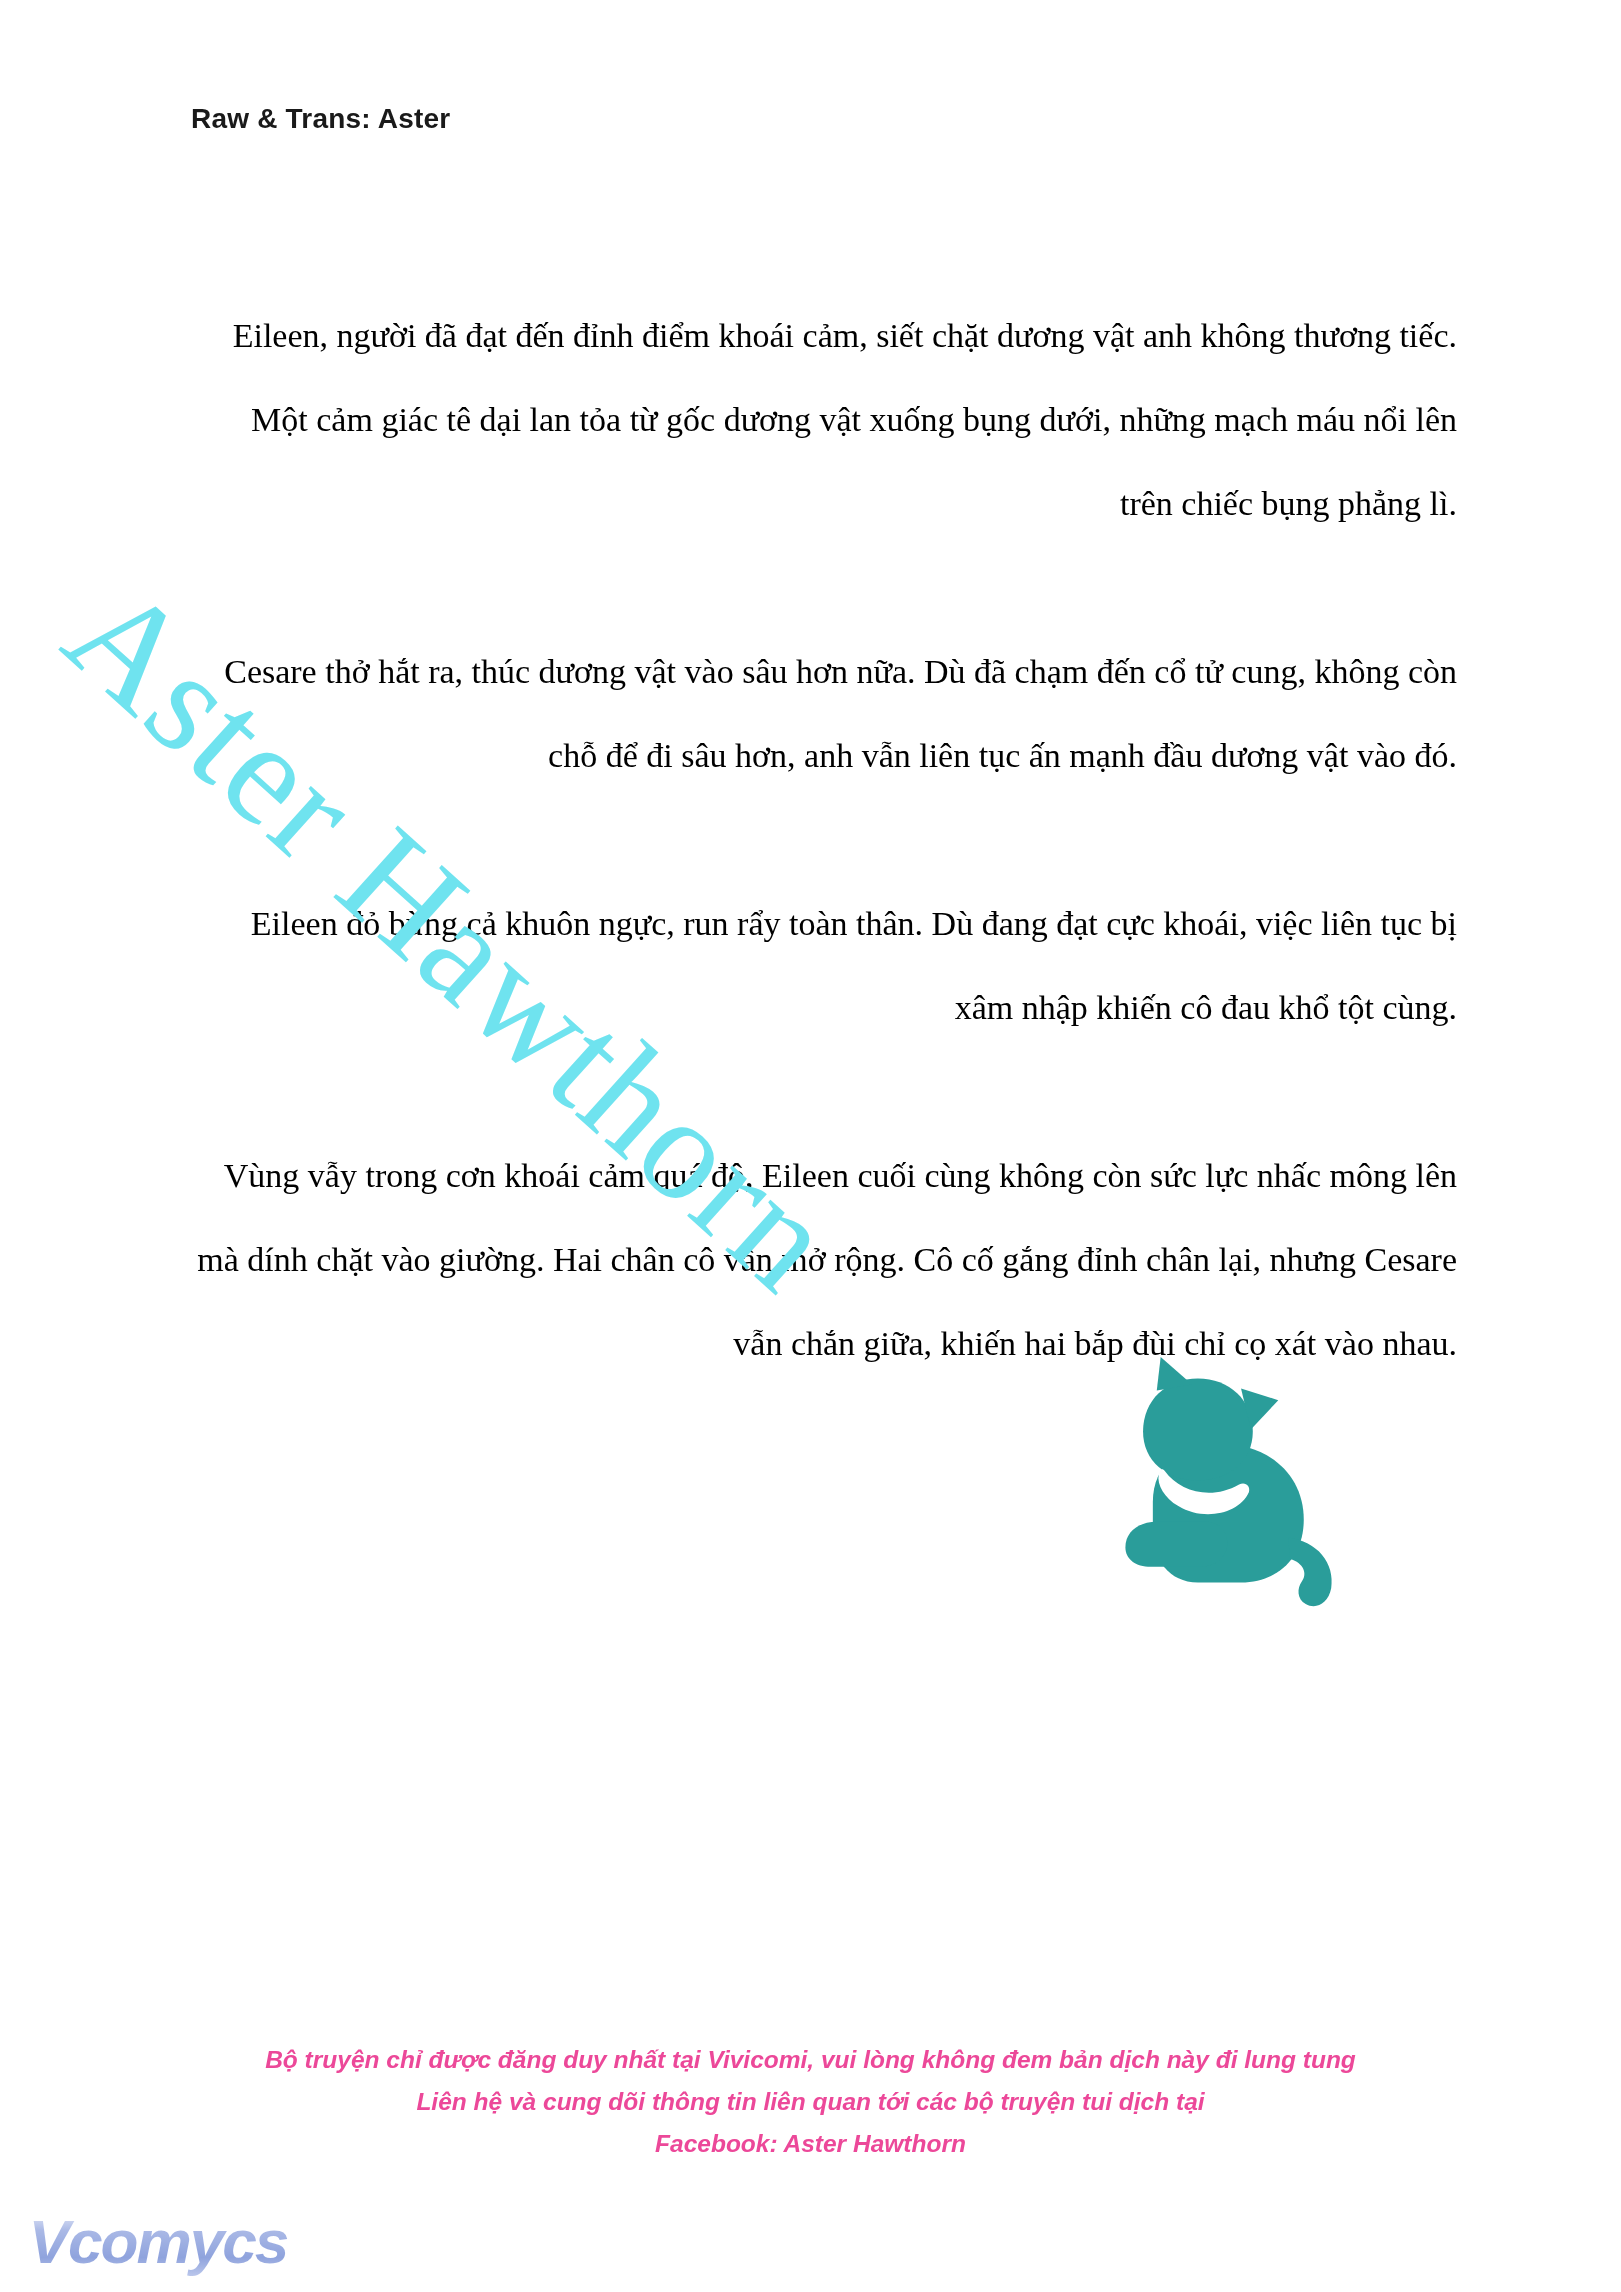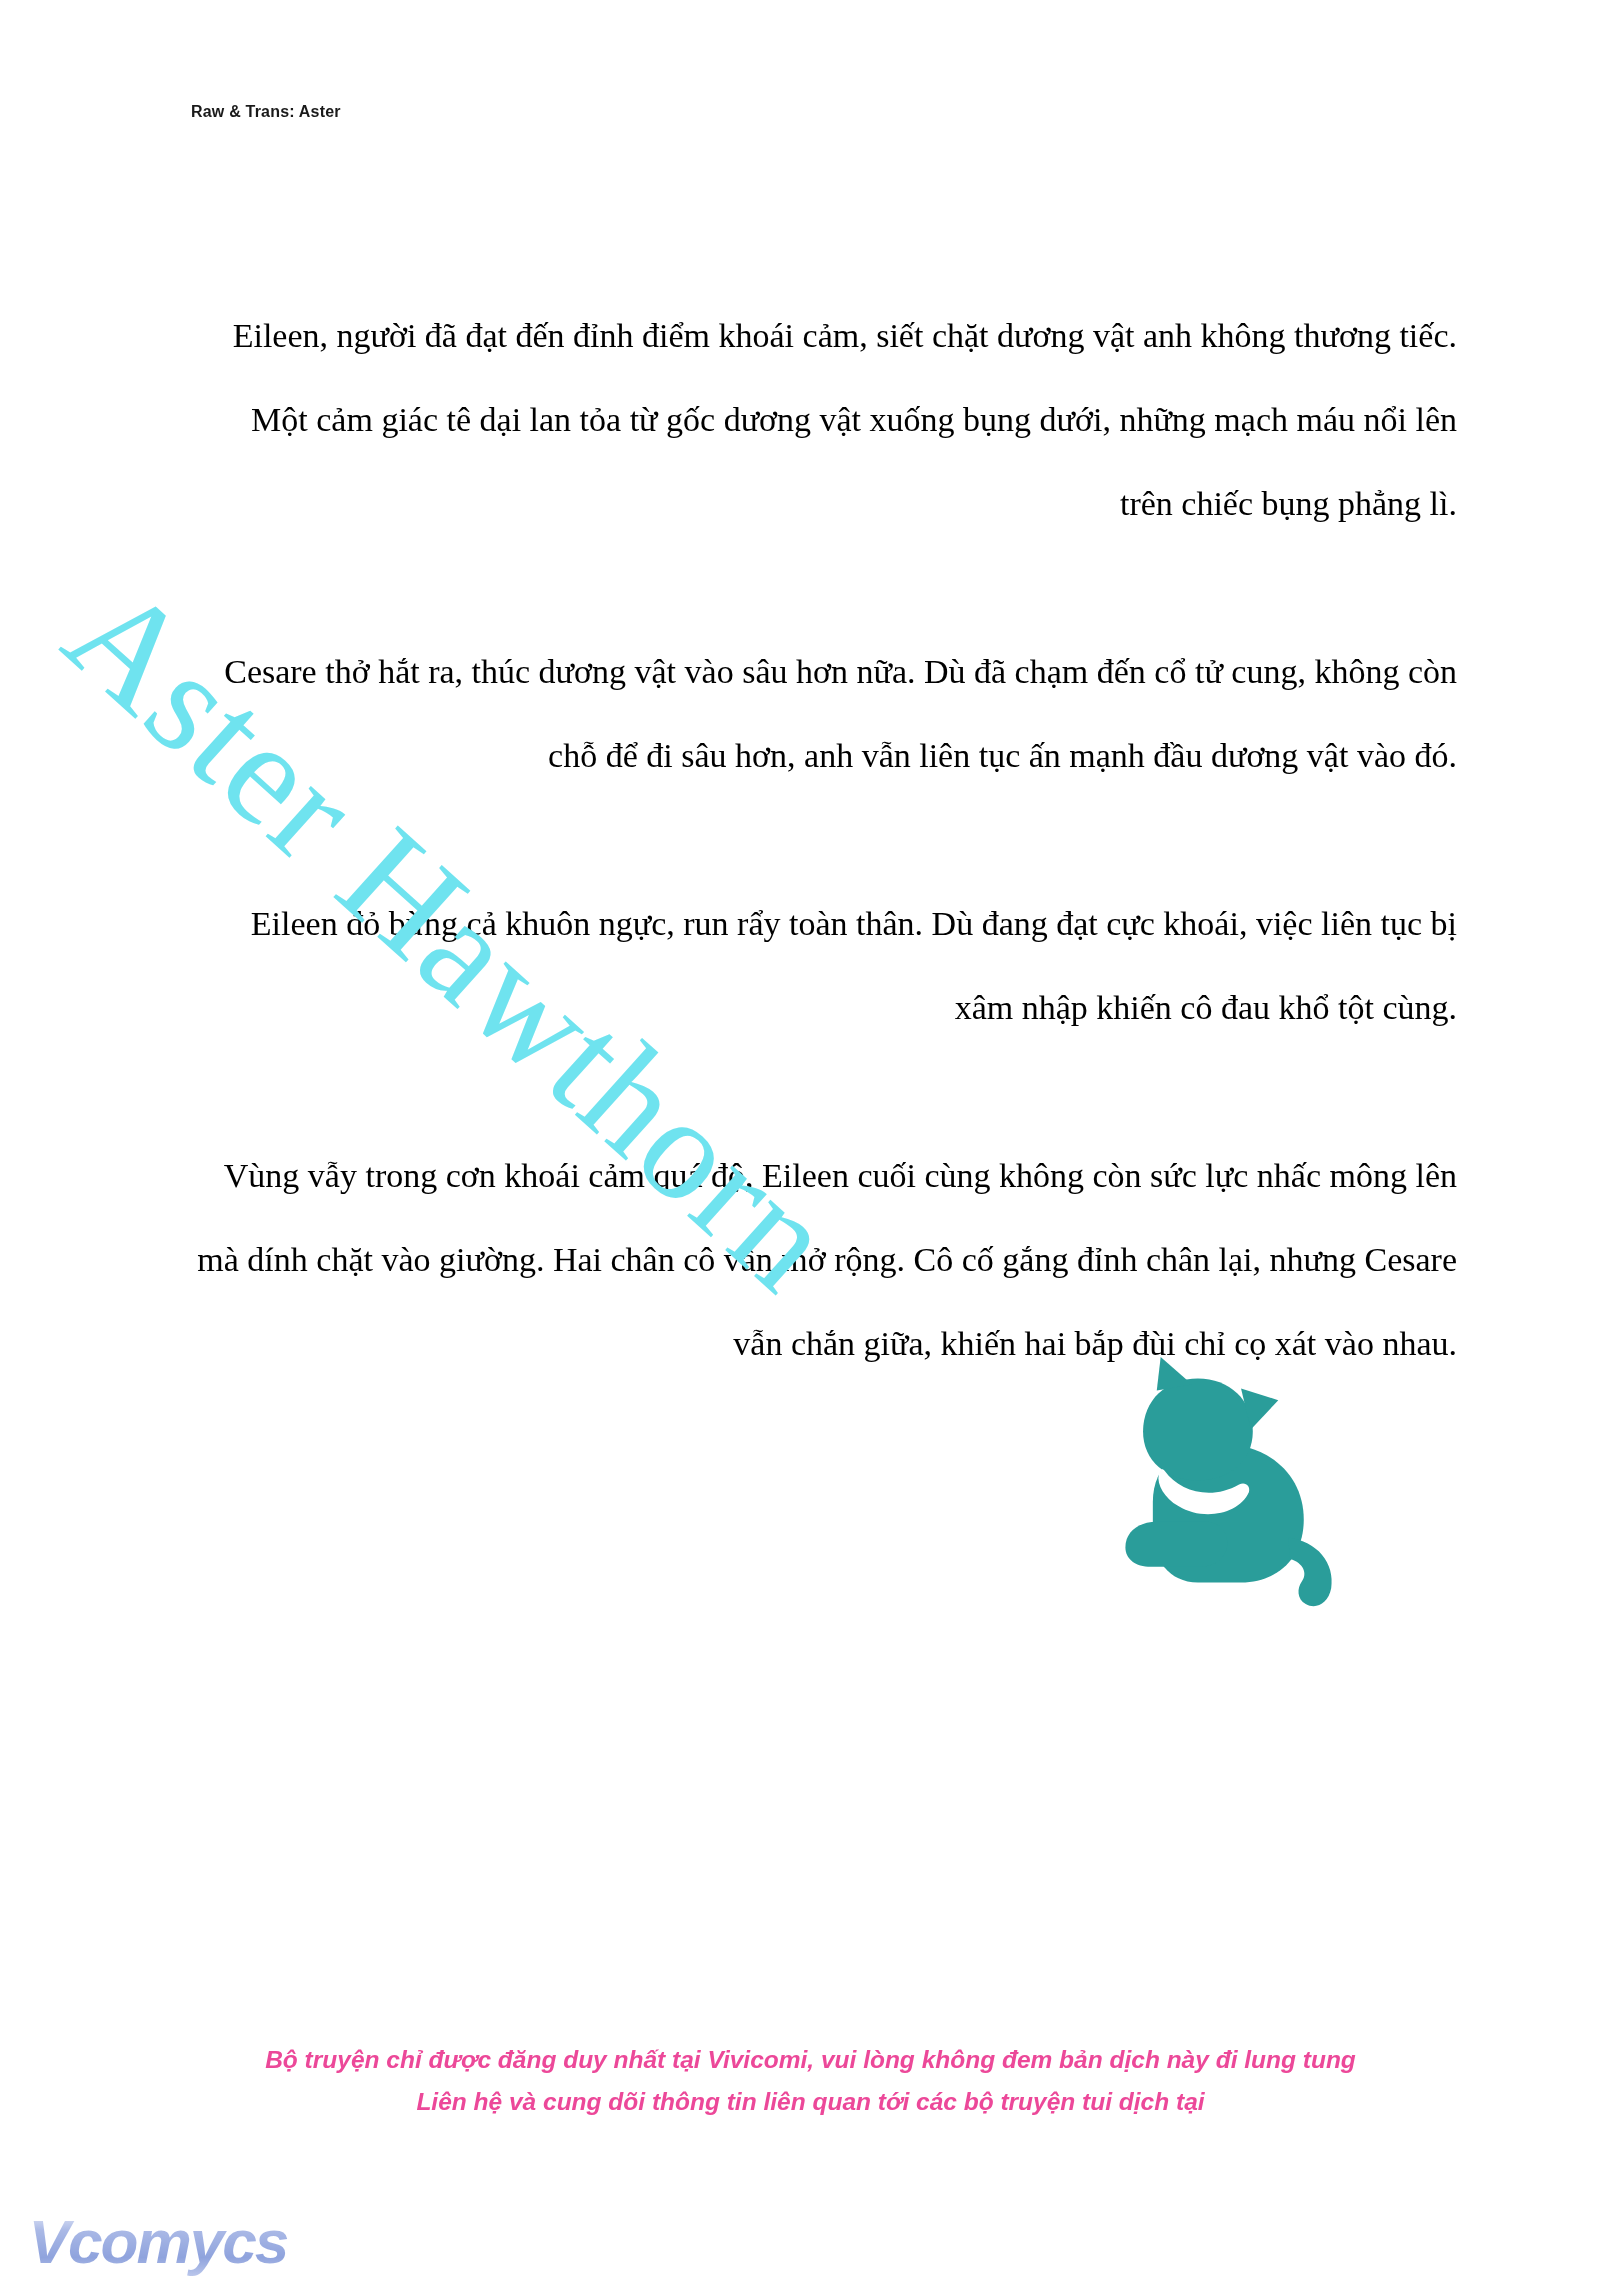--- a/index.html
+++ b/index.html
@@ -9,21 +9,21 @@
     font-family:"Liberation Serif", serif;
     position:relative;
     overflow:hidden;
   }
   .page { position:relative; width:1621px; height:2293px; background:#fff; overflow:hidden; }
 
   
   .header {
     position:absolute; left:191px; top:103px;
     font-family:"Liberation Sans", sans-serif;
-    font-weight:700; font-size:16px; color:#1a1a1a;
+    font-weight:700; font-size:28px; color:#1a1a1a;
     letter-spacing:0.2px;
     white-space:nowrap;
   }
 
   
   .body-col {
     position:absolute; left:193px; top:294px;
     width:1264px;
   }
   .para {
@@ -130,20 +130,21 @@
         <path d="M196 186 C226 190 244 212 240 238 C237 254 224 260 214 254 C205 249 205 238 210 231 C216 223 212 212 198 208 Z"></path>
       </g>
 
       <path d="M70 118 C86 140 118 148 146 132 C152 129 158 133 156 140 C146 162 110 170 84 154 C70 146 62 132 64 122 C65 116 68 115 70 118 Z" fill="#ffffff"></path>
     </svg>
   </div>
 
   <div class="footer">
     <div>Bộ truyện chỉ được đăng duy nhất tại Vivicomi, vui lòng không đem bản dịch này đi lung tung</div>
     <div>Liên hệ và cung dõi thông tin liên quan tới các bộ truyện tui dịch tại</div>
+    <div>Facebook: Aster Hawthorn</div>
   </div>
 
   <div class="logo">
     <span class="logo-text">Vcomycs</span>
   </div>
 
 </div>
 
 
 </body></html>

